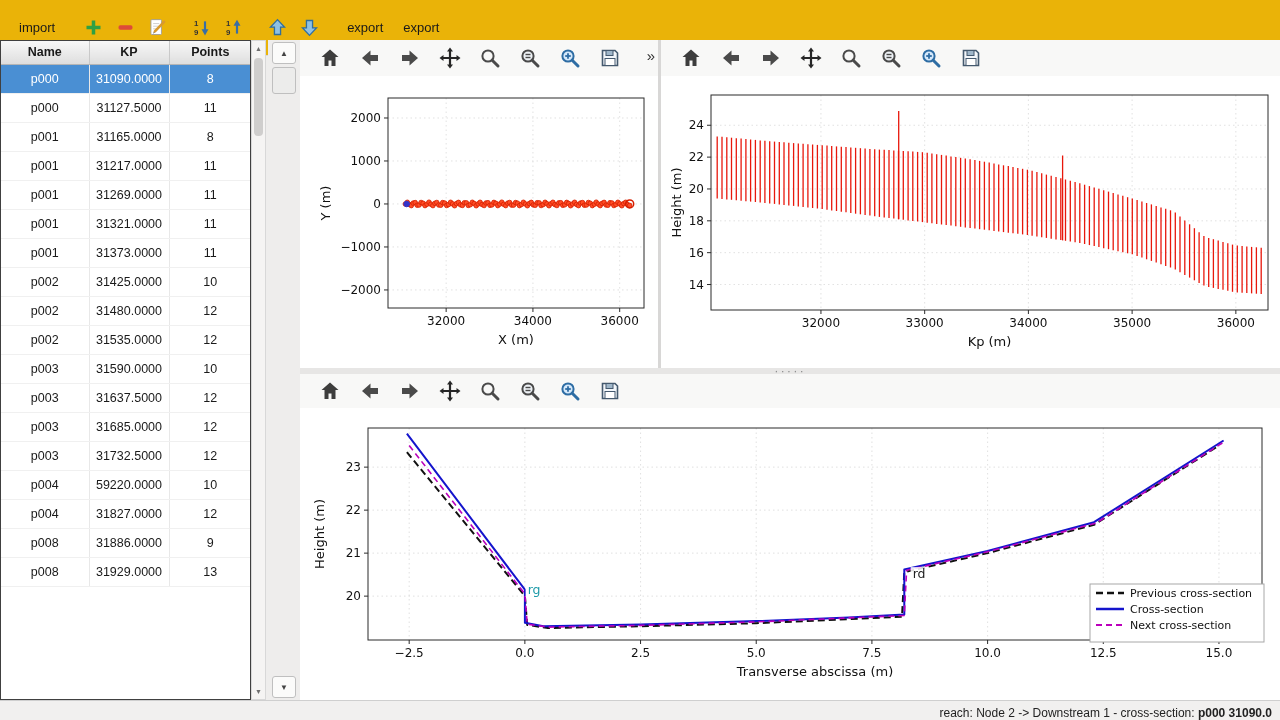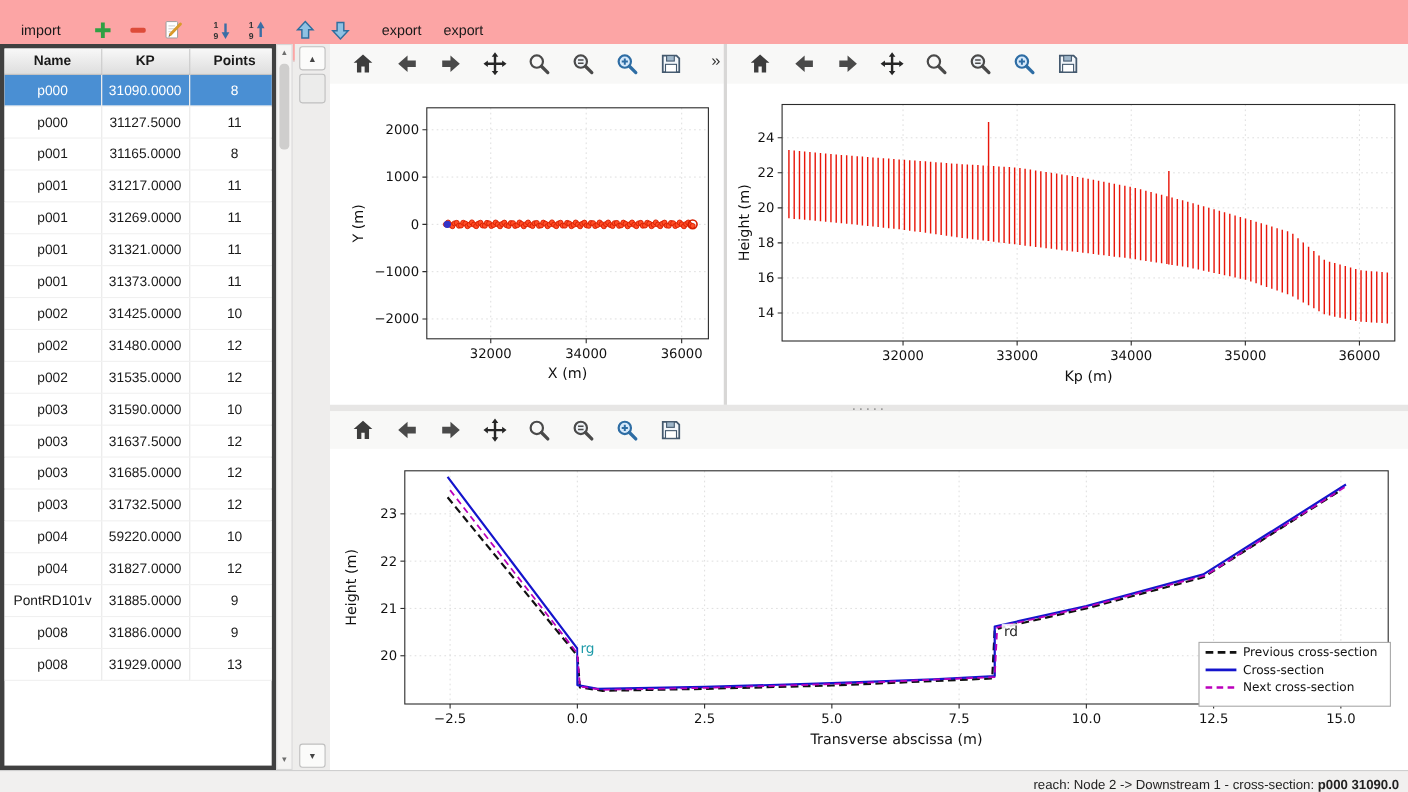--- a/index.html
+++ b/index.html
@@ -1,27 +1,27 @@
 <!DOCTYPE html>
 <html><head>
 <meta charset="utf-8">
 <style>
 *{box-sizing:border-box;margin:0;padding:0;}
 html,body{width:1280px;height:720px;}
 body{font-family:"Liberation Sans","DejaVu Sans",sans-serif;background:#eeedec;overflow:hidden;position:relative;font-size:13px;color:#1a1a1a;}
 
 
-.main-toolbar{position:absolute;left:0;top:0;width:1280px;height:56px;background:#fca5a5;border-bottom:1px solid #d9d9d9;display:flex;align-items:center;padding-left:10px;gap:2px;}
+.main-toolbar{position:absolute;left:0;top:0;width:1280px;height:56px;background:#eab308;border-bottom:1px solid #d9d9d9;display:flex;align-items:center;padding-left:10px;gap:2px;}
 .tb-text{background:none;border:none;font:inherit;font-size:13px;padding:4px 9px;color:#1a1a1a;cursor:default;}
 .tb-icon{background:none;border:none;width:30px;height:30px;display:flex;align-items:center;justify-content:center;cursor:default;}
 .tb-icon svg{width:21px;height:21px;}
 .sep{width:10px;height:1px;}
 
 
-.table-panel{position:absolute;left:0;top:40px;width:251px;height:660px;background:#fff;border:4px solid #404040;overflow:hidden;}
+.table-panel{position:absolute;left:0;top:40px;width:251px;height:660px;background:#fff;border:1px solid #404040;overflow:hidden;}
 .cs-table{width:100%;border-collapse:collapse;font-size:12.5px;table-layout:fixed;}
 .cs-table th{height:23px;background:linear-gradient(#f8f8f8,#dedede);border-right:1px solid #c9c9c9;border-bottom:1px solid #b5b5b5;font-weight:700;}
 .cs-table th:last-child{border-right:none;}
 .cs-table td{height:29px;text-align:center;border-right:1px solid #e8e8e8;border-bottom:1px solid #f0f0f0;overflow:hidden;white-space:nowrap;background:#fff;}
 .cs-table td:last-child{border-right:none;}
 .cs-table tr.selected td{background:#4a8fd3;color:#fff;}
 
 
 .table-scrollbar{position:absolute;left:251px;top:40px;width:15px;height:660px;background:#f5f4f3;border:1px solid #d8d8d8;}
 .tsb-arrow{position:absolute;left:0;width:13px;height:13px;display:flex;align-items:center;justify-content:center;font-size:7px;color:#6d6d6d;}
@@ -196,25 +196,20 @@
         </tr>
         <tr>
           <td>p004</td>
           <td>59220.0000</td>
           <td>10</td>
         </tr>
         <tr>
           <td>p004</td>
           <td>31827.0000</td>
           <td>12</td>
-        </tr>
-        <tr>
-          <td>PontRD101v</td>
-          <td>31885.0000</td>
-          <td>9</td>
         </tr>
         <tr>
           <td>p008</td>
           <td>31886.0000</td>
           <td>9</td>
         </tr>
         <tr>
           <td>p008</td>
           <td>31929.0000</td>
           <td>13</td>

